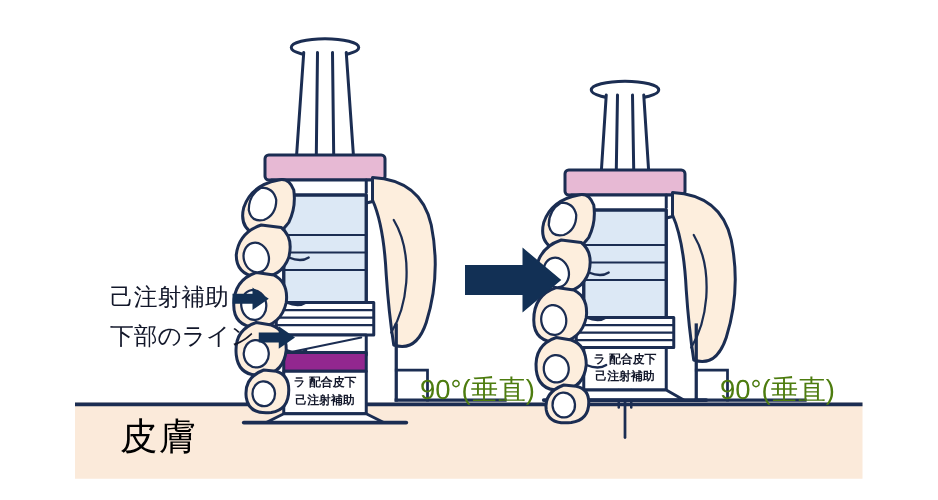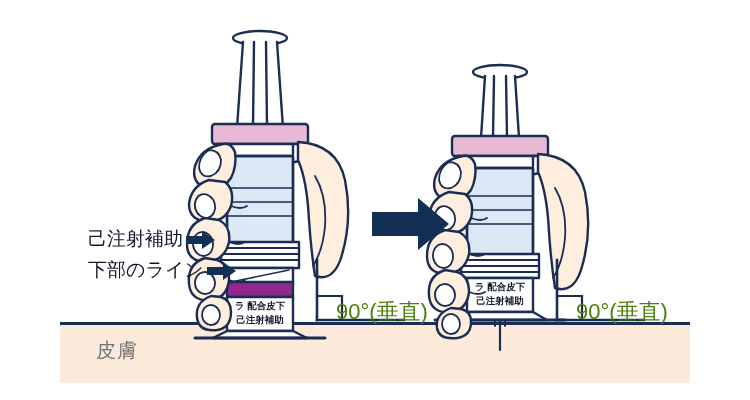--- a/index.html
+++ b/index.html
@@ -10,21 +10,21 @@
   #stage{position:relative;width:750px;height:400px;background:#fff;}
   .abs{position:absolute;}
 
   
   .skin-band{
     left:60px;top:322px;width:630px;height:58px;
     background:#fbeada;border-top:3px solid #1b2d52;
   }
   .skin-label{
     left:96px;top:330px;width:120px;height:40px;
-    font-size:20px;color:#737373;line-height:40px;
+    font-size:30px;color:#000000;line-height:40px;
     letter-spacing:1px;
   }
 
   
   .callout{
     font-size:19px;color:#12172a;letter-spacing:0px;
     white-space:nowrap;line-height:22px;
   }
   .callout.upper{left:88px;top:228px;}
   .callout.lower{left:88px;top:259px;}

